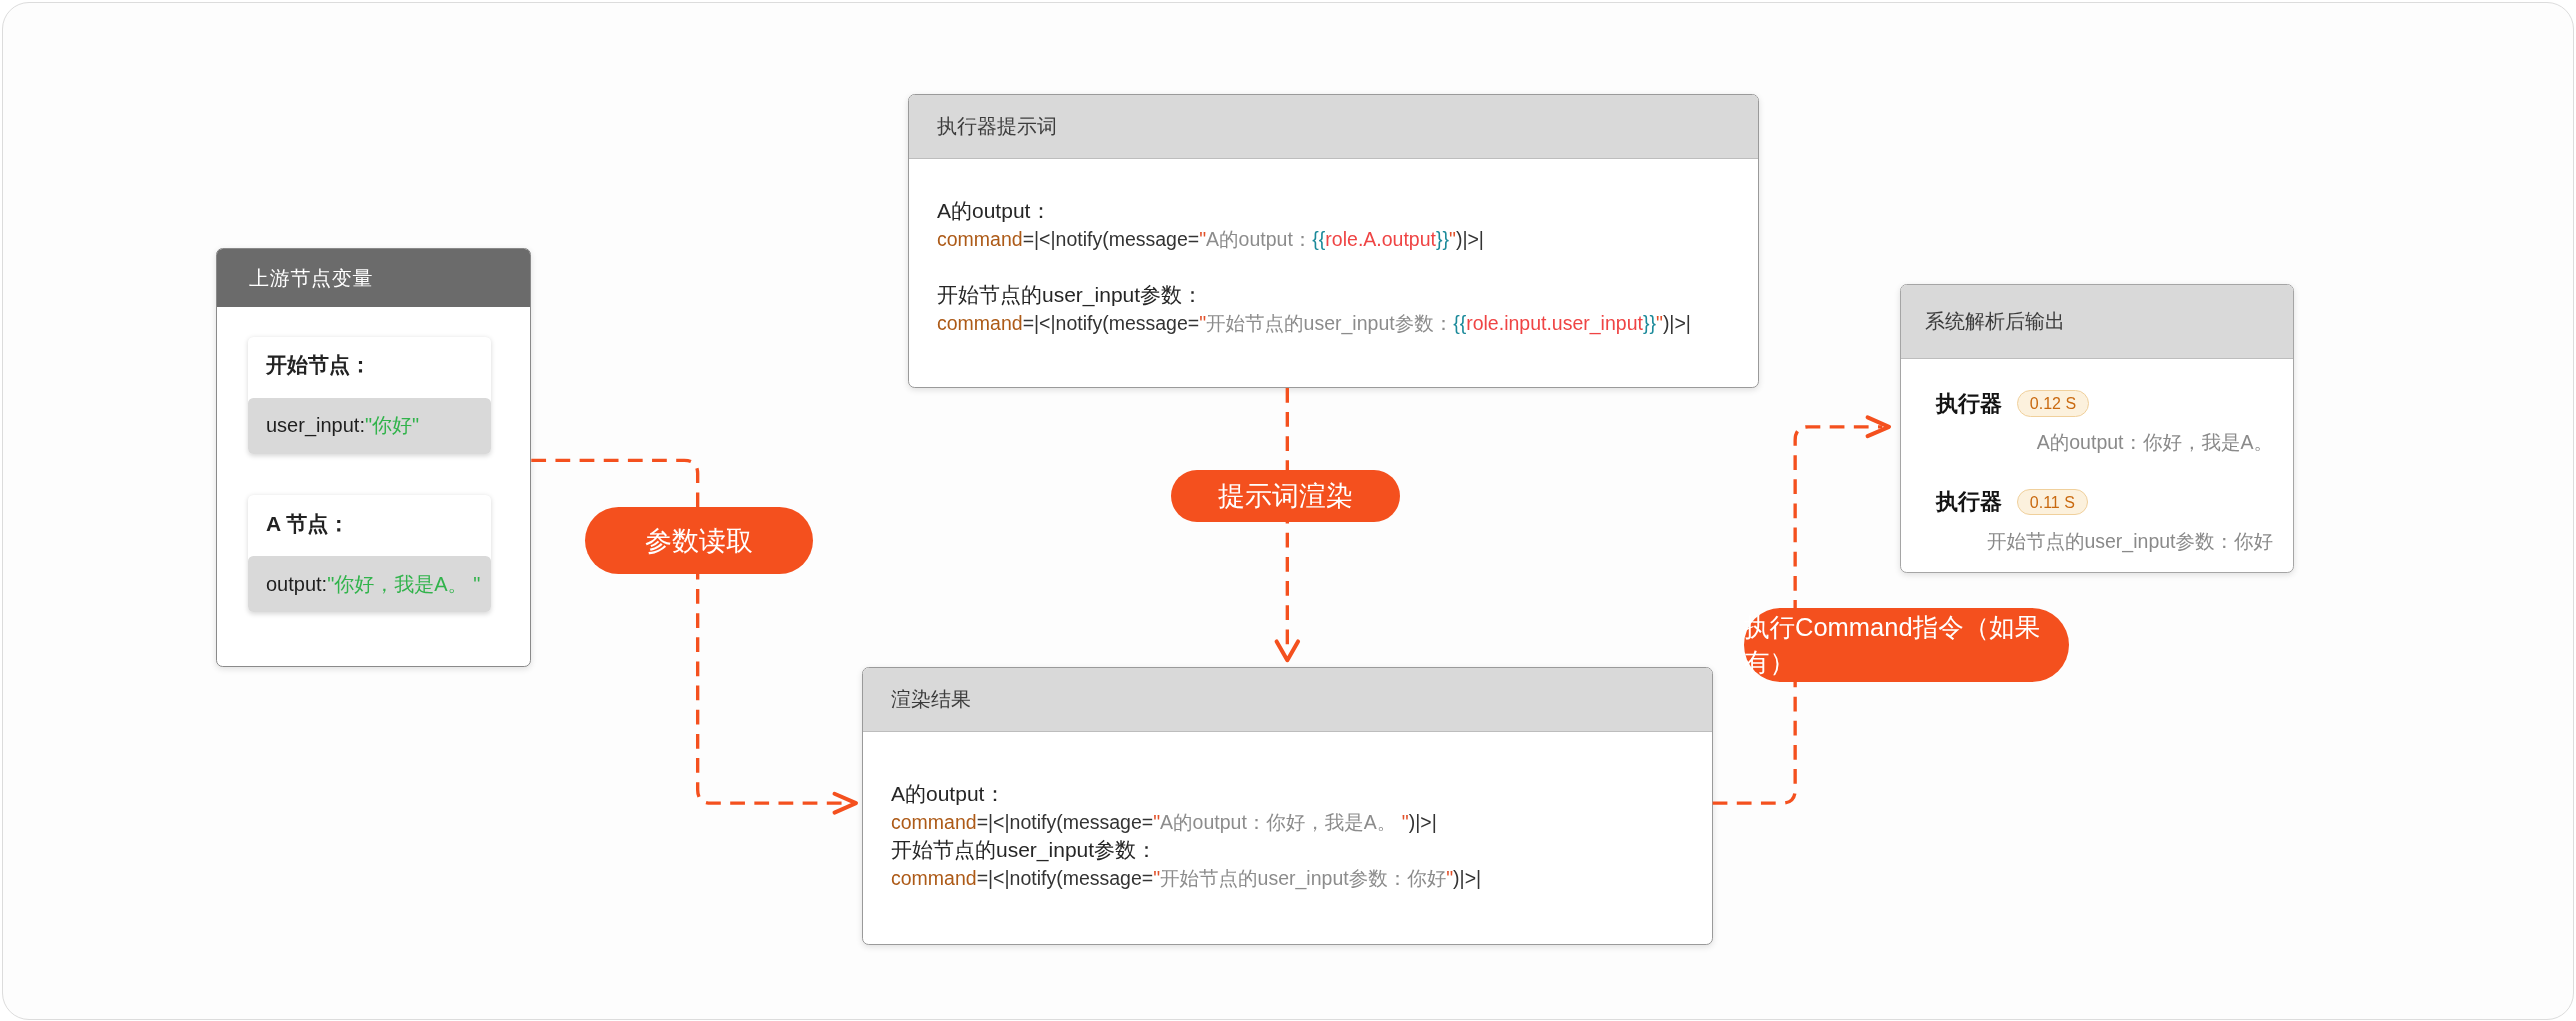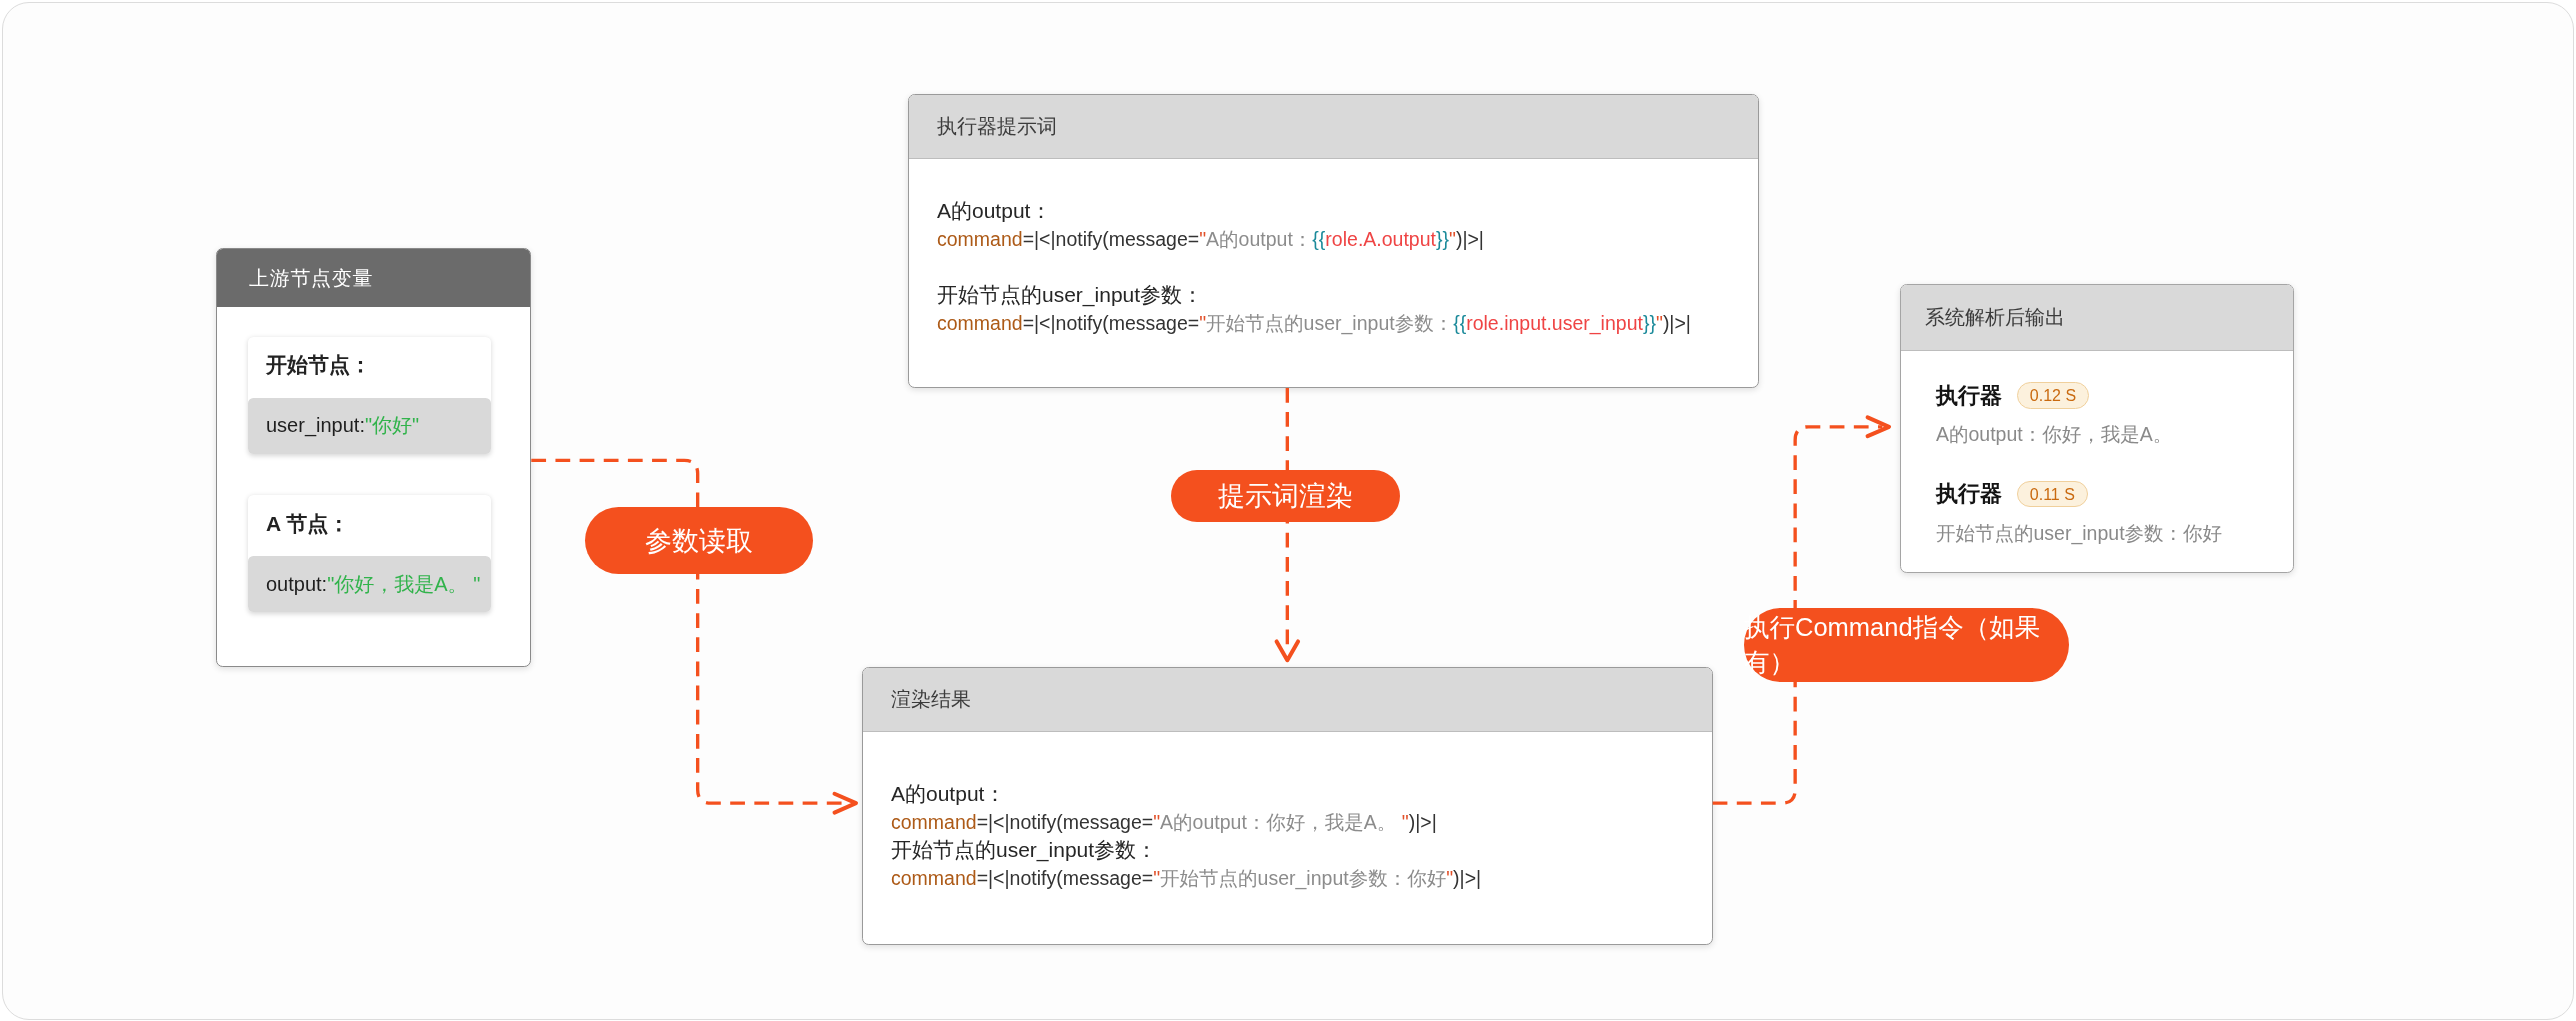--- a/index.html
+++ b/index.html
@@ -36,22 +36,22 @@
   .seg-p{color:#333333;}
   .seg-q{color:#e2512a;}
   .seg-s{color:#8c8c8c;}
   .seg-b{color:#1b8a9a;}
   .seg-v{color:#ef4444;}
   .seg-d{color:#1f1f1f;}
   .seg-g{color:#31b34b;}
 
   
   .right-box{left:1900px;top:284px;width:394px;height:289px;border:1.3px solid #a5a5a5;}
-  .right-box header{height:66px;background:#d9d9d9;color:#3c3c3c;font-size:20px;padding-left:24px;border-bottom:0.7px solid #bdbdbd;}
-  .right-body{padding:29.5px 20px 0 35px;}
+  .right-box header{height:74px;background:#d9d9d9;color:#3c3c3c;font-size:20px;padding-left:24px;border-bottom:0.7px solid #bdbdbd;}
+  .right-body{padding:29.5px 20px 0 35px;text-align:right;}
   .exec-row{display:flex;align-items:center;}
   .exec-name{font-size:22px;font-weight:bold;color:#141414;}
   .time-badge{margin-left:14.8px;background:#fcf1dd;border:1.3px solid #f0d09c;color:#c9690f;font-size:16px;padding:2.7px 12px;border-radius:670px;line-height:1.2;}
   .exec-text{margin-top:10.7px;font-size:19.5px;color:#8a8a8a;white-space:nowrap;}
   .exec-entry + .exec-entry{margin-top:31px;}
 
   
   .pill{position:absolute;background:#f4501e;color:#ffffff;border-radius:40px;display:flex;align-items:center;justify-content:center;font-weight:500;z-index:3;}
   .pill-param{left:585px;top:507px;width:228px;height:67px;font-size:27px;}
   .pill-render{left:1171px;top:470px;width:229px;height:52px;font-size:27px;}

